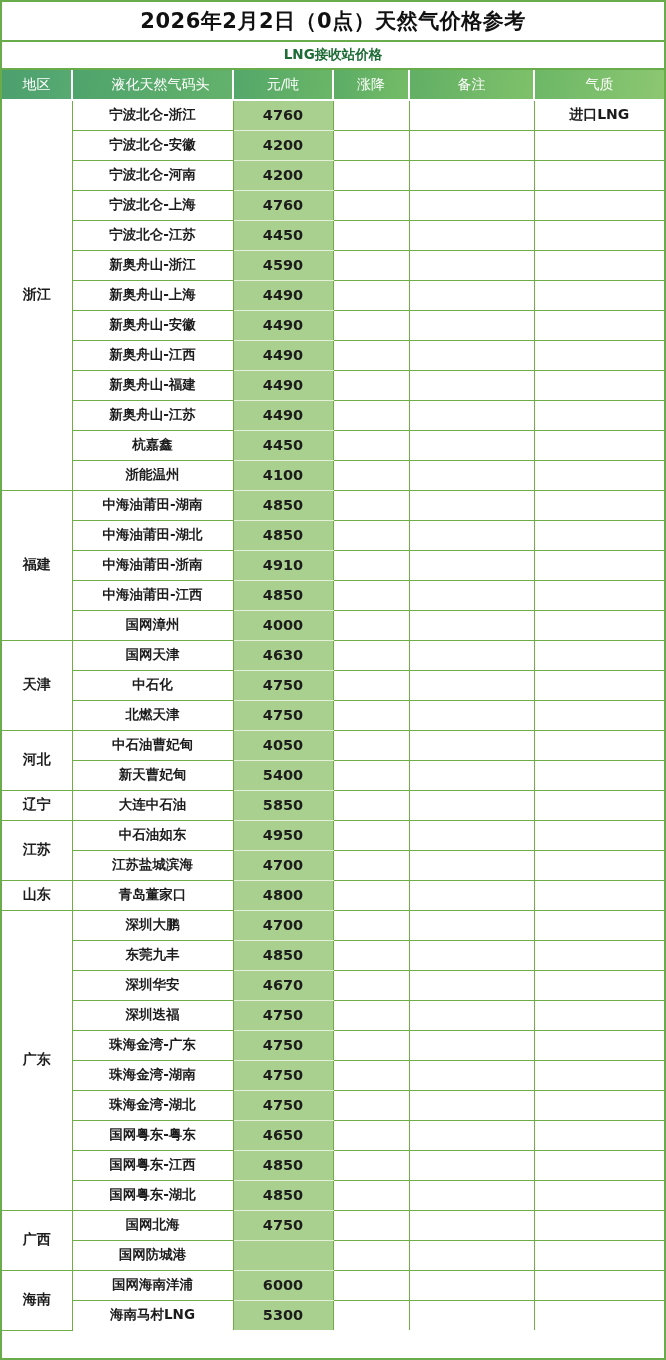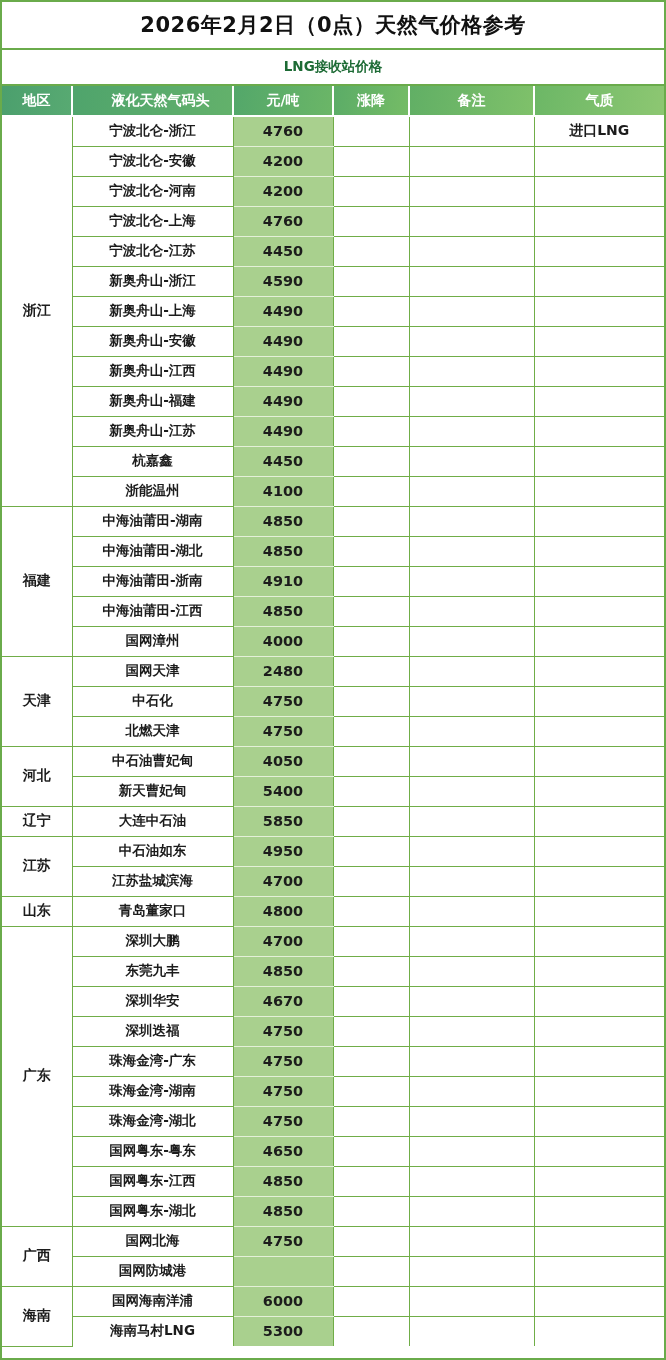--- a/index.html
+++ b/index.html
@@ -10,55 +10,55 @@
     -webkit-font-smoothing: antialiased;
   }
   .sheet {
     width: 666px;
     height: 1360px;
     border: 2px solid #6aab4b;
     background: #ffffff;
     overflow: hidden;
   }
   .title-row {
-    height: 48px;
+    height: 40px;
     border-bottom: 2px solid #6aab4b;
     display: flex; align-items: center; justify-content: center;
     font-size: 21px; font-weight: 700; color: #111;
     letter-spacing: 0.5px;
   }
   .subtitle-row {
     height: 26px;
     border-bottom: 2px solid #6aab4b;
     display: flex; align-items: center; justify-content: center;
     font-size: 13px; font-weight: 700; color: #111;
   }
   .section-row {
-    height: 36px;
+    height: 28px;
     border-bottom: 2px solid #6aab4b;
     display: flex; align-items: center; justify-content: center;
     font-size: 13.5px; font-weight: 700; color: #1d6b35;
   }
   table.grid {
     border-collapse: collapse;
     table-layout: fixed;
     width: 662px;
   }
   col.c-region   { width: 70px; }
   col.c-terminal { width: 161px; }
   col.c-price    { width: 100px; }
   col.c-change   { width: 76px; }
   col.c-note     { width: 125px; }
   col.c-quality  { width: 130px; }
 
   thead th {
     height: 30px;
     color: #ffffff;
     font-size: 14px;
-    font-weight: 700;
+    font-weight: 400;
     text-align: center;
     vertical-align: middle;
     border-right: 2px solid #ffffff;
     border-bottom: 2px solid #ffffff;
     margin-top: 48px;
   }
   thead th:last-child { border-right: none; }
   thead th:nth-child(1) { background: linear-gradient(100deg, #4b9f6d, #58aa72); }
   thead th:nth-child(2) { background: linear-gradient(100deg, #4fa46c, #63b16b); padding-left: 16px; }
   thead th:nth-child(3) { background: linear-gradient(100deg, #53a76a, #6bb667); }
@@ -243,21 +243,21 @@
         <tr>
           <td class="terminal-cell">国网漳州</td>
           <td class="price-cell">4000</td>
           <td class="change-cell"></td>
           <td class="note-cell"></td>
           <td class="quality-cell"></td>
         </tr>
         <tr>
           <td class="region-cell" rowspan="3">天津</td>
           <td class="terminal-cell">国网天津</td>
-          <td class="price-cell">2480</td>
+          <td class="price-cell">4630</td>
           <td class="change-cell"></td>
           <td class="note-cell"></td>
           <td class="quality-cell"></td>
         </tr>
         <tr>
           <td class="terminal-cell">中石化</td>
           <td class="price-cell">4750</td>
           <td class="change-cell"></td>
           <td class="note-cell"></td>
           <td class="quality-cell"></td>

